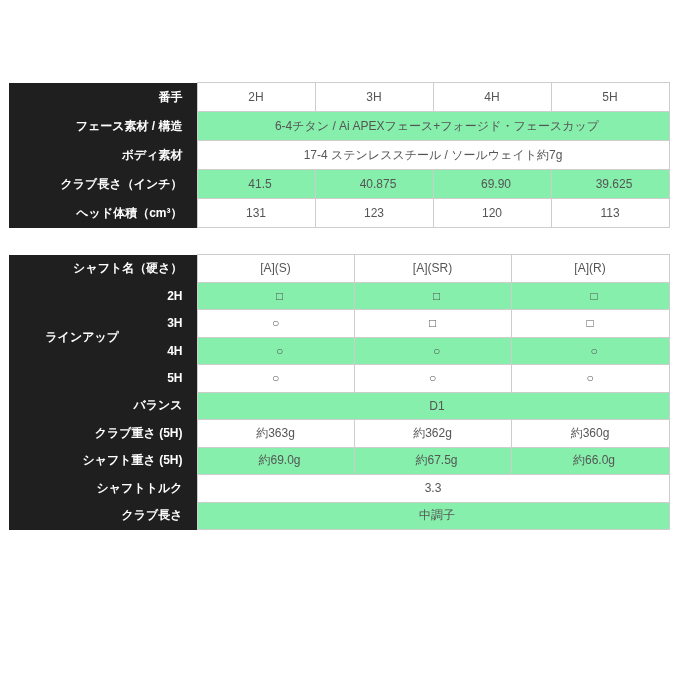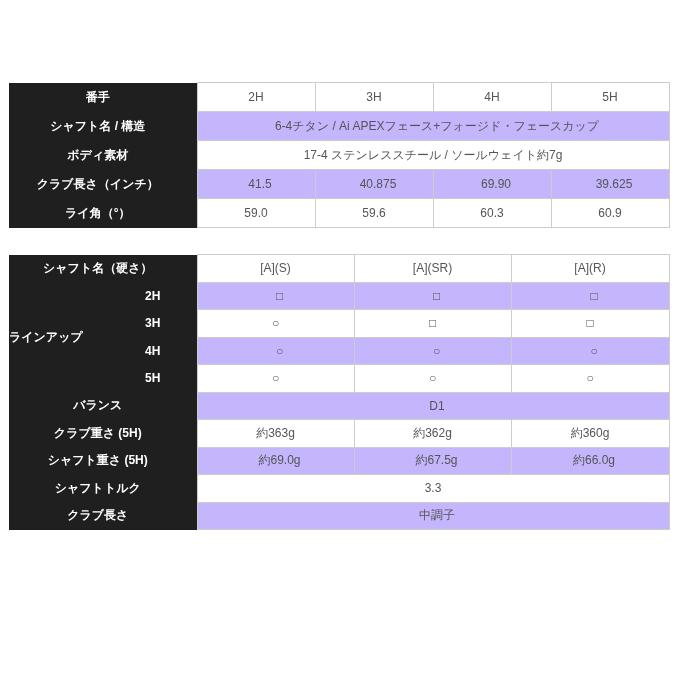--- a/index.html
+++ b/index.html
@@ -27,35 +27,35 @@
     vertical-align: middle;
     color: #555555;
     font-size: 12px;
     height: 28px;
     background: #ffffff;
     padding: 0 4px;
     overflow: hidden;
     white-space: nowrap;
   }
   table.spec.t2 td { height: 26.5px; margin-top: 36px; }
-  table.spec tr.g td { background: #c4b5fd; padding-left: 12px; }
+  table.spec tr.g td { background: #86efac; padding-left: 12px; }
   table.spec th {
     background: #1f1f1f;
     color: #ffffff;
     font-size: 12px;
     font-weight: bold;
-    text-align: center;
+    text-align: right;
     vertical-align: middle;
     padding: 0 14px 0 4px;
     border: 0;
     white-space: nowrap;
     overflow: hidden;
   }
   table.spec th.lineup-main {
-    text-align: left;
+    text-align: right;
     padding: 0;
   }
   td.mark {
     color: #8c8c8c;
     font-size: 14px;
   }
 </style>
 </head>
 <body>
 
@@ -71,40 +71,40 @@
     </colgroup>
     <tbody>
         <tr>
       <th>番手</th>
       <td>2H</td>
       <td>3H</td>
       <td>4H</td>
       <td>5H</td>
     </tr>
     <tr class="g">
-      <th>シャフト名 / 構造</th>
+      <th>フェース素材 / 構造</th>
       <td colspan="4">6-4チタン / Ai APEXフェース+フォージド・フェースカップ</td>
     </tr>
     <tr>
       <th>ボディ素材</th>
       <td colspan="4">17-4 ステンレススチール / ソールウェイト約7g</td>
     </tr>
     <tr class="g">
       <th>クラブ長さ（インチ）</th>
       <td>41.5</td>
       <td>40.875</td>
       <td>69.90</td>
       <td>39.625</td>
     </tr>
     <tr>
-      <th>ライ角（°）</th>
-      <td>59.0</td>
-      <td>59.6</td>
-      <td>60.3</td>
-      <td>60.9</td>
+      <th>ヘッド体積（cm³）</th>
+      <td>131</td>
+      <td>123</td>
+      <td>120</td>
+      <td>113</td>
     </tr>
   </tbody>
     </table>
 
   <table class="spec t2">
     <colgroup>
       <col style="width:110px">
         <col style="width:78px">
         <col style="width:157px">
         <col style="width:157px">

